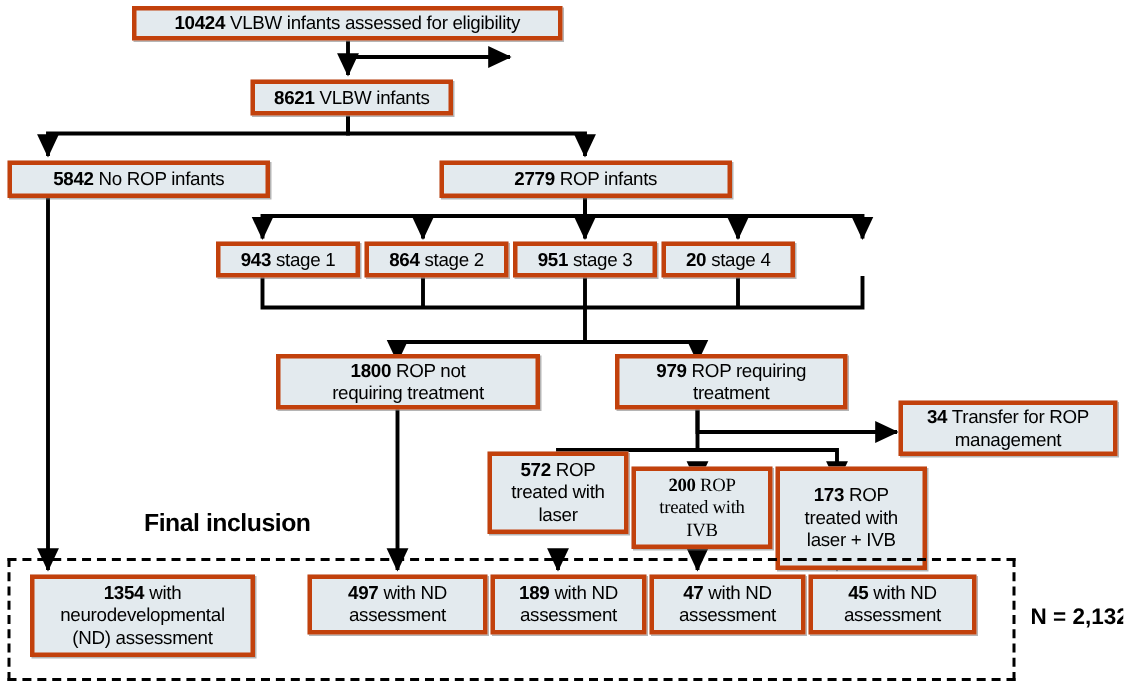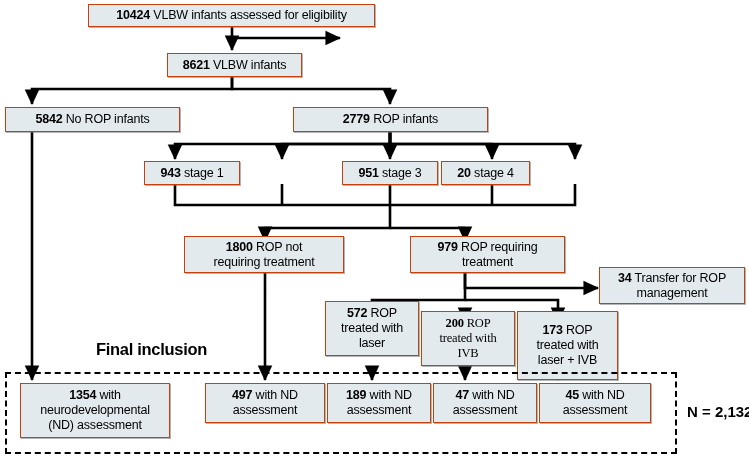--- a/index.html
+++ b/index.html
@@ -19,21 +19,21 @@
     position: absolute;
     left: 0;
     top: 0;
     width: 749px;
     height: 458px;
   }
   .node-box {
     position: absolute;
     box-sizing: border-box;
     background: #e3eaee;
-    border: 1px solid #c2410c;
+    border: 3px solid #c2410c;
     display: flex;
     align-items: center;
     justify-content: center;
     text-align: center;
     font-family: "Liberation Sans", sans-serif;
     font-size: 12.5px;
     color: #000000;
     line-height: 1.18;
     letter-spacing: -0.2px;
     box-shadow: 1px 1px 0 rgba(120,120,120,0.55);
@@ -152,28 +152,31 @@
     <div class="inner"><b>5842</b><span> No ROP infants</span></div>
   </div>
 
   <div class="node-box" style="left:293px; top:107px; width:195px; height:25px;">
     <div class="inner"><b>2779</b><span> ROP infants</span></div>
   </div>
 
   <div class="node-box" style="left:144px; top:161px; width:96px; height:24px;">
     <div class="inner"><b>943</b><span> stage 1</span></div>
   </div>
+  <div class="node-box" style="left:243px; top:161px; width:96px; height:24px;">
+    <div class="inner"><b>864</b><span> stage 2</span></div>
+  </div>
   <div class="node-box" style="left:342px; top:161px; width:96px; height:24px;">
     <div class="inner"><b>951</b><span> stage 3</span></div>
   </div>
   <div class="node-box" style="left:441px; top:161px; width:89px; height:24px;">
     <div class="inner"><b>20</b><span> stage 4</span></div>
   </div>
 
-  <div class="node-box" style="left:184px; top:236px; width:160px; height:37px;">
+  <div class="node-box" style="left:184px; top:236px; width:176px; height:37px;">
     <div class="inner">
       <b>1800</b><span> ROP not</span><br>
       <span>requiring treatment</span>
     </div>
   </div>
 
   <div class="node-box" style="left:410px; top:236px; width:155px; height:37px;">
     <div class="inner">
       <b>979</b><span> ROP requiring</span><br>
       <span>treatment</span>

